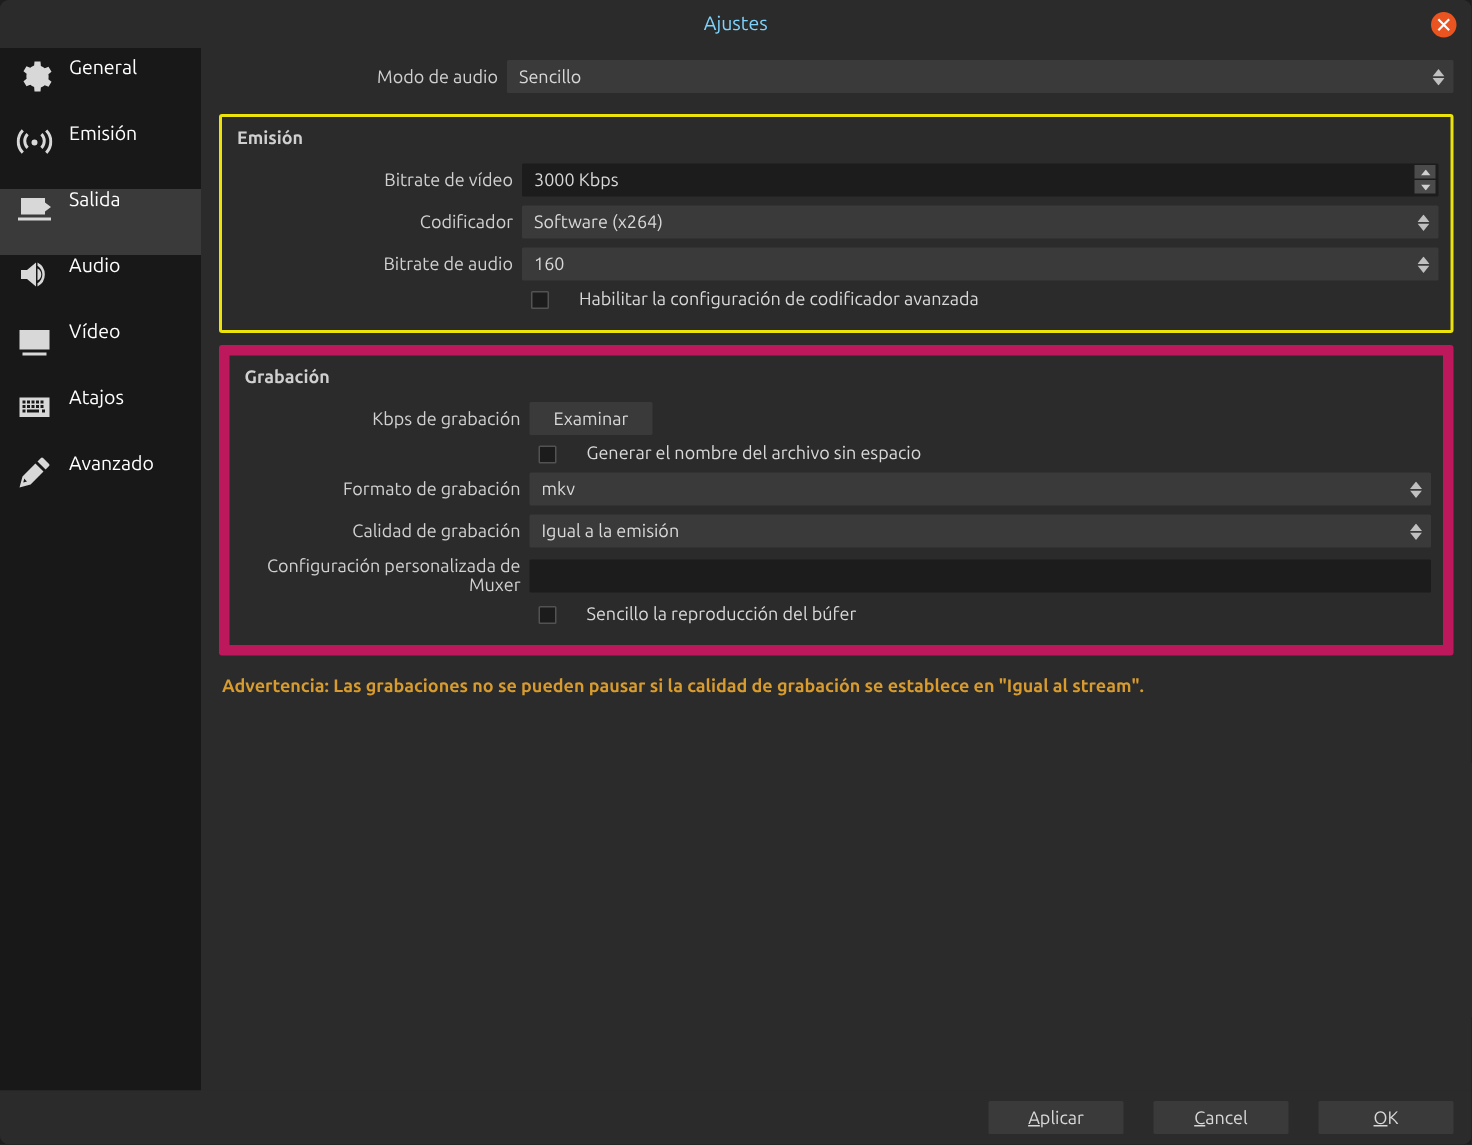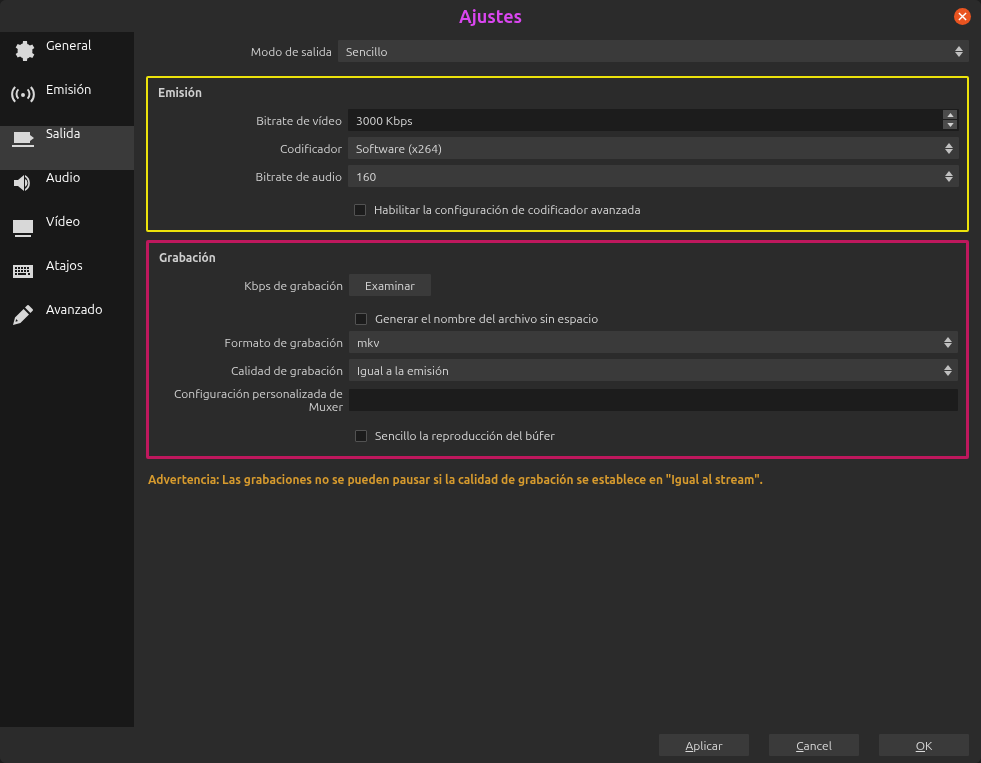--- a/index.html
+++ b/index.html
@@ -1,54 +1,54 @@
 <!DOCTYPE html>
 <html><head>
 <meta charset="utf-8">
 <style>
 * { margin: 0; padding: 0; box-sizing: border-box; font-family: "Segoe UI", "Ubuntu", sans-serif; }
 body { background: #1e1e1e; width: 981px; height: 763px; overflow: hidden; color: #d8d8d8; font-size: 12px; }
 
 .window { width: 981px; height: 763px; background: #2b2b2b; display: flex; flex-direction: column; border-radius: 6px; overflow: hidden; }
 
 .titlebar { height: 32px; background: #2b2b2b; display: flex; align-items: center; justify-content: center; position: relative; }
-.titlebar-title { color: #d946ef; font-size: 18px; font-weight: 700; }
+.titlebar-title { color: #7dd3fc; font-size: 13px; font-weight: 400; }
 .close-btn { position: absolute; right: 10px; top: 8px; width: 17px; height: 17px; background: #e95420; border-radius: 50%; display: flex; align-items: center; justify-content: center; cursor: pointer; }
 .close-btn svg { width: 9px; height: 9px; }
 
 .body-row { flex: 1; display: flex; min-height: 0; }
 
 .sidebar { width: 134px; background: #181818; padding-top: 6px; }
 .sidebar-item { height: 44px; display: flex; align-items: flex-start; gap: 10px; padding: 0 10px; cursor: pointer; color: #ffffff; font-size: 13px; }
 .sidebar-item.active { background: #3a3a3a; }
 .sidebar-icon { width: 26px; height: 26px; display: flex; align-items: center; justify-content: center; }
 .sidebar-icon svg { width: 24px; height: 24px; fill: #d8d8d8; }
 
 .main { flex: 1; background: #2b2b2b; padding: 8px 12px 0 12px; display: flex; flex-direction: column; min-width: 0; }
 
 .form-row { display: flex; align-items: center; margin-bottom: 6px; gap: 6px; }
 .form-row > label { width: 186px; text-align: right; color: #d0d0d0; font-size: 12px; }
 .form-row .field { flex: 1; min-width: 0; }
 
-.group-box { border: 3px solid #be185d; border-radius: 2px; margin-top: 8px; padding: 8px 8px 8px 8px; position: relative; }
+.group-box { border: 7px solid #be185d; border-radius: 2px; margin-top: 8px; padding: 8px 8px 8px 8px; position: relative; }
 .group-box.highlight { border: 2px solid #ece30b; }
 .group-title { color: #d0d0d0; font-size: 12px; font-weight: 600; margin-bottom: 10px; padding-left: 2px; }
 
 .select { background: #3a3a3a; height: 22px; display: flex; align-items: center; padding: 0 22px 0 8px; position: relative; color: #d8d8d8; font-size: 12px; cursor: pointer; border-radius: 1px; }
 .select .arrows { position: absolute; right: 2px; top: 1px; width: 16px; height: 20px; display: flex; flex-direction: column; align-items: center; justify-content: center; gap: 1px; }
 .select .arrows svg { width: 8px; height: 5px; fill: #c0c0c0; }
 
 .spinner { background: #1c1c1c; height: 22px; display: flex; align-items: center; padding: 0 22px 0 8px; position: relative; color: #d8d8d8; font-size: 12px; border-radius: 1px; }
 .spinner .arrows { position: absolute; right: 1px; top: 1px; width: 16px; height: 20px; display: flex; flex-direction: column; align-items: center; justify-content: center; }
 .spinner .arrows .arr { width: 14px; height: 9px; background: #4b4b4b; display: flex; align-items: center; justify-content: center; margin-bottom: 1px; }
 .spinner .arrows .arr svg { width: 7px; height: 4px; fill: #d0d0d0; }
 
 .text-input { background: #1c1c1c; height: 22px; display: flex; align-items: center; padding: 0 8px; color: #d8d8d8; font-size: 12px; border-radius: 1px; }
 
-.checkbox-row { display: flex; align-items: center; gap: 8px; padding-left: 6px; margin-top: 10px; }
+.checkbox-row { display: flex; align-items: center; gap: 20px; padding-left: 6px; }
 .checkbox { width: 12px; height: 12px; background: #1c1c1c; border: 1px solid #525252; border-radius: 1px; cursor: pointer; }
 
 .btn { background: #3a3a3a; height: 22px; padding: 0 16px; display: flex; align-items: center; justify-content: center; color: #d8d8d8; font-size: 12px; cursor: pointer; border-radius: 1px; }
 
 .warning { color: #d79b2e; font-size: 12px; font-weight: 600; margin-top: 14px; padding-left: 2px; }
 
 .footer { height: 36px; display: flex; align-items: center; justify-content: flex-end; gap: 20px; padding: 0 12px; background: #2b2b2b; }
 .footer .btn { width: 90px; }
 .footer .btn .ul { text-decoration: underline; }
 
@@ -132,21 +132,21 @@
             </svg>
         </span>
         <span>Avanzado</span>
       </div>
 
     </div>
 
     <div class="main">
 
       <div class="form-row">
-        <label>Modo de salida</label>
+        <label>Modo de audio</label>
         <div class="select field">
           <span>Sencillo</span>
           <span class="arrows">
             <svg viewBox="0 0 8 5">
                 <path d="M4 0L8 5H0z"></path>
               </svg>
             <svg viewBox="0 0 8 5">
                 <path d="M4 5L0 0h8z"></path>
               </svg>
           </span>

